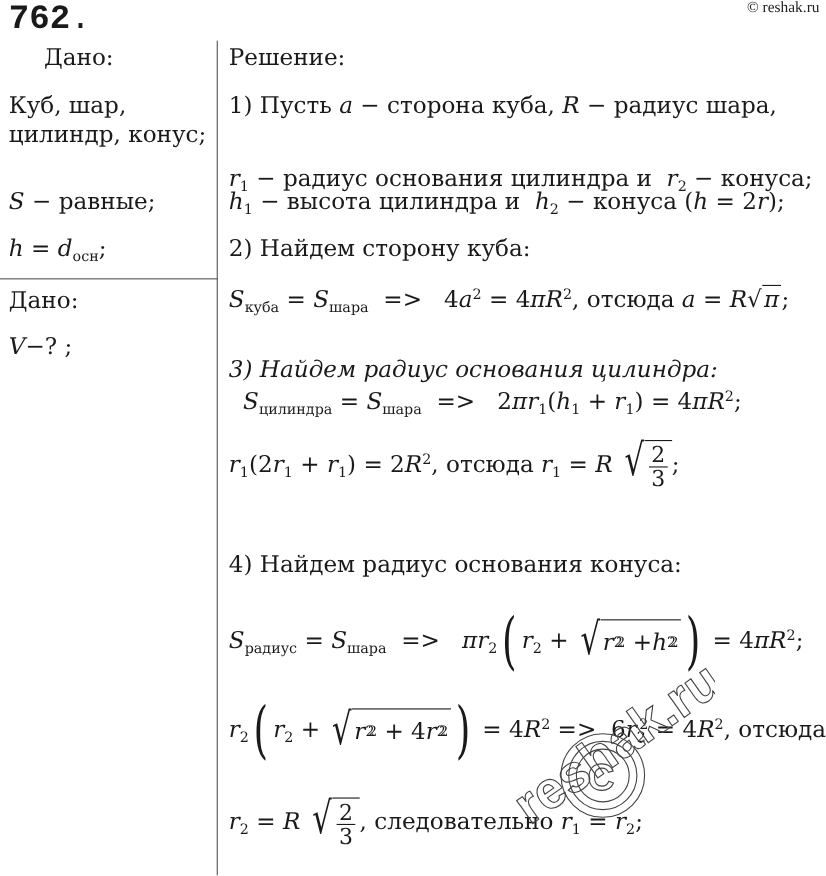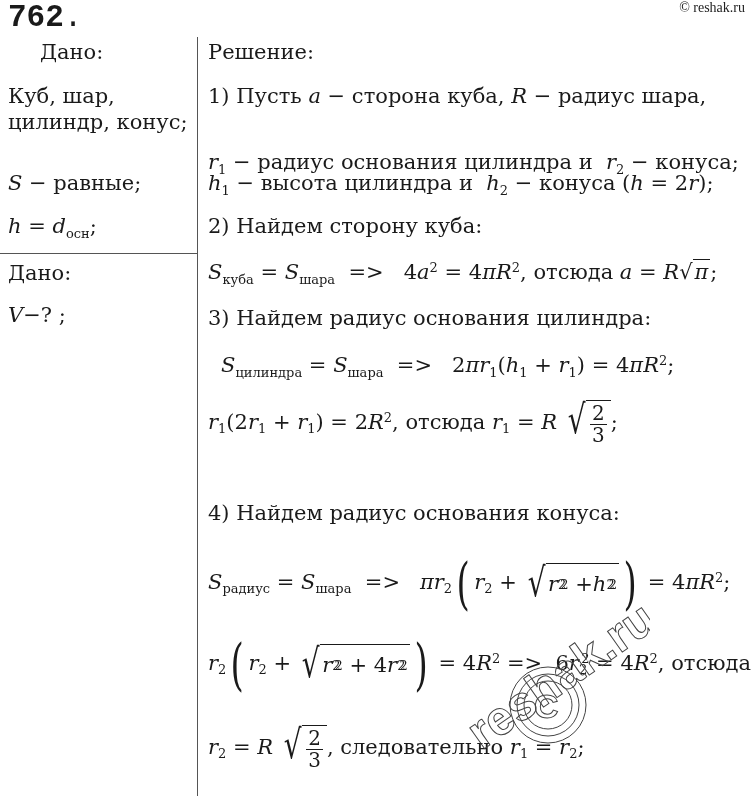--- a/index.html
+++ b/index.html
@@ -50,21 +50,21 @@
 
 <div class="abs line sol" style="top:42px;">Решение:</div>
 
 <div class="abs line sol" style="top:86px;">1) Пусть <i class="m">a</i> − сторона куба, <i class="m">R</i> − радиус шара,</div>
 <div class="abs line sol" style="top:130px;margin-top:22px;"><i class="m">r</i><sub>1</sub> − радиус основания цилиндра и &nbsp;<i class="m">r</i><sub>2</sub> − конуса;</div>
 <div class="abs line sol" style="top:173px;"><i class="m">h</i><sub>1</sub> − высота цилиндра и &nbsp;<i class="m">h</i><sub>2</sub> − конуса (<i class="m">h</i> = 2<i class="m">r</i>);</div>
 
 <div class="abs line sol" style="top:216px;">2) Найдем сторону куба:</div>
 <div class="abs line sol" style="top:262px;"><i class="m">S</i><sub>куба</sub> = <i class="m">S</i><sub>шара</sub> &nbsp;<span>=&gt;</span>&nbsp;&nbsp; 4<i class="m">a</i><sup>2</sup> = 4<i class="m">πR</i><sup>2</sup><span>, отсюда </span><i class="m">a</i> = <i class="m">R</i><span class="sqrt-inline"><span>√</span><span class="under" style="border-top:1.4px solid #1a1a1a;"><i class="m">π</i></span></span>;</div>
 
-<div class="abs line sol" style="top:308px;">3) Найдем радиус основания цилиндра:</div>
+<div class="abs line sol" style="top:326px;font-style:italic;">3) Найдем радиус основания цилиндра:</div>
 <div class="abs line sol" style="top:355px;margin-left:13px;"><i class="m">S</i><sub>цилиндра</sub> = <i class="m">S</i><sub>шара</sub> &nbsp;<span>=&gt;</span>&nbsp;&nbsp; 2<i class="m">πr</i><sub>1</sub>(<i class="m">h</i><sub>1</sub> + <i class="m">r</i><sub>1</sub>) = 4<i class="m">πR</i><sup>2</sup>;</div>
 <div class="abs line sol" style="top:400px;"><i class="m">r</i><sub>1</sub>(2<i class="m">r</i><sub>1</sub> + <i class="m">r</i><sub>1</sub>) = 2<i class="m">R</i><sup>2</sup><span>, отсюда </span><i class="m">r</i><sub>1</sub> = <i class="m">R</i> <span class="sqrt">
       <span class="rad">√</span>
       <span class="under">
         <span class="frac">
           <span class="num">2</span>
           <span class="den">3</span>
         </span>
       </span>
     </span>;</div>

